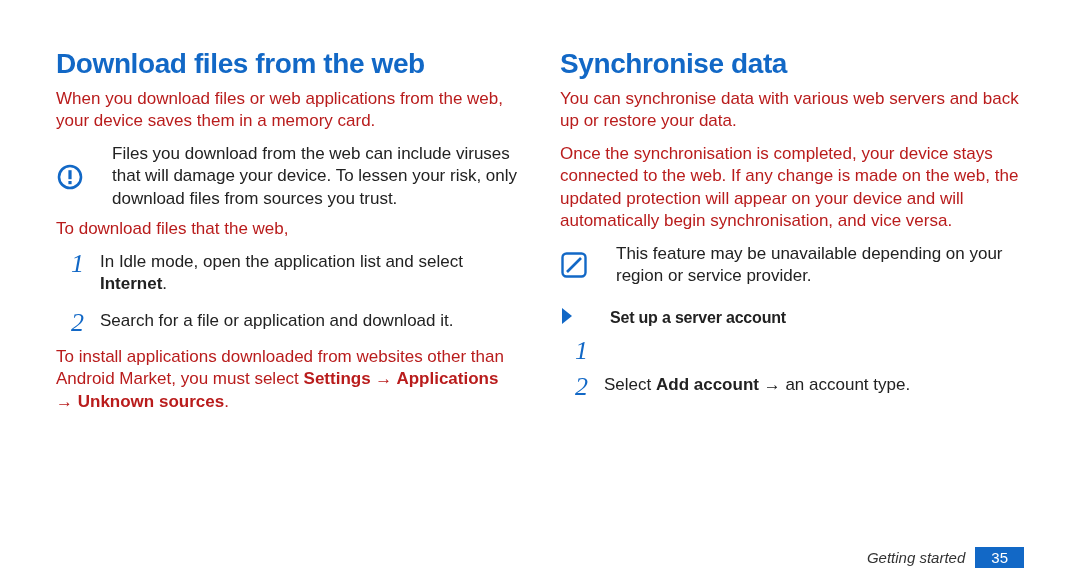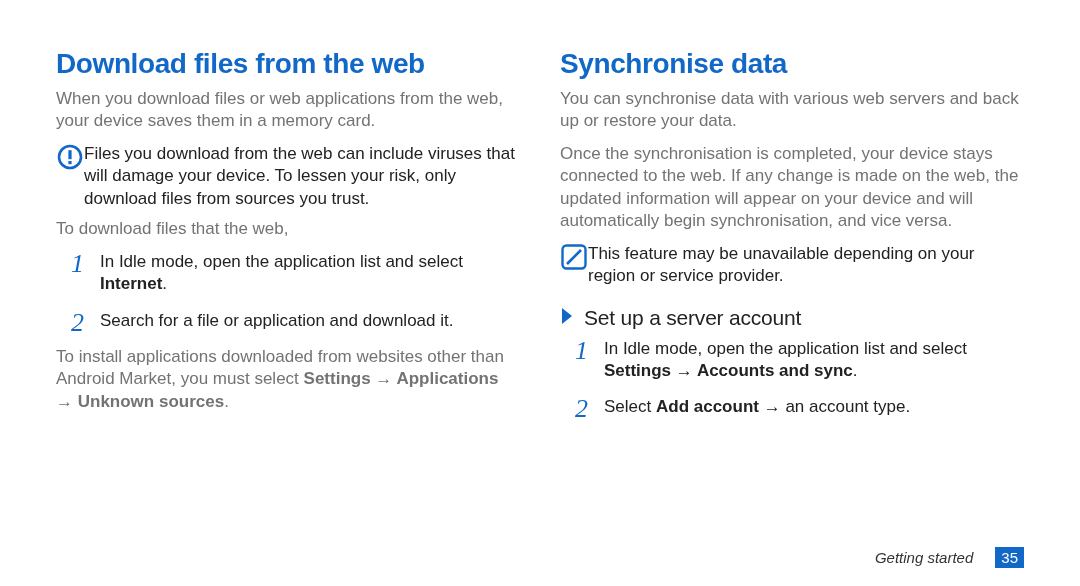--- a/index.html
+++ b/index.html
@@ -1,36 +1,36 @@
 <!DOCTYPE html>
 <html><head>
 <meta charset="utf-8">
 <style>
   * { box-sizing: border-box; margin: 0; padding: 0; }
   html, body { width: 1080px; height: 586px; background: #fff; font-family: "Segoe UI", "Helvetica Neue", Arial, sans-serif; color: #1a1a1a; }
   .page { width: 1080px; height: 586px; padding: 48px 56px 18px 56px; position: relative; }
   .cols { display: flex; gap: 40px; }
   .col { flex: 1; }
   h1.section-title { font-size: 28px; font-weight: 700; color: #1268c6; margin-bottom: 8px; letter-spacing: -0.4px; }
-  .body-text { font-size: 17px; line-height: 1.32; color: #737373; margin-bottom: 10px; }
-  .callout { display: flex; gap: 0; margin: 8px 0; }
+  .body-text { font-size: 17px; line-height: 1.32; color: #b91c1c; margin-bottom: 10px; }
+  .callout { display: flex; gap: 28px; margin: 8px 0; align-items: center; }
   .callout-icon { flex: 0 0 28px; height: 28px; display: flex; align-items: center; justify-content: center; }
   .callout-icon svg { width: 26px; height: 26px; }
   .callout-text { flex: 1; font-size: 17px; line-height: 1.32; color: #222; }
   .step-list { margin-left: 34px; }
   .step { position: relative; padding-left: 10px; margin: 6px 0 14px 0; min-height: 22px; }
   .step-num { position: absolute; left: -34px; top: -2px; font-family: Georgia, "Times New Roman", serif; font-style: italic; font-size: 26px; color: #1268c6; width: 28px; text-align: right; }
   .step-text { font-size: 17px; line-height: 1.32; color: #222; }
   .bold { font-weight: 700; }
   .subhead { display: flex; align-items: center; gap: 10px; margin: 18px 0 8px 0; }
   .subhead .chev svg { width: 14px; height: 20px; }
-  .subhead h2 { font-size: 21px; font-weight: 400; color: #222; letter-spacing: -0.2px; }
-  .footer { position: absolute; right: 56px; bottom: 18px; display: flex; align-items: baseline; gap: 22px; }
+  .subhead h2 { font-size: 16px; font-weight: 700; color: #222; letter-spacing: -0.2px; margin-left: 26px; }
+  .footer { position: absolute; right: 56px; bottom: 18px; display: flex; align-items: baseline; gap: 10px; }
   .footer .label { font-style: italic; font-size: 15px; color: #333; }
-  .footer .page-num { background: #1268c6; color: #fff; font-size: 15px; padding: 2px 6px; font-weight: 500; }
+  .footer .page-num { background: #1268c6; color: #fff; font-size: 15px; padding: 2px 16px; font-weight: 500; }
 </style>
 </head>
 <body>
 
 <div class="page">
   <div class="cols">
 
     <div class="col">
       <h1 class="section-title">Download files from the web</h1>
       <p class="body-text">When you download files or web applications from the web, your device saves them in a memory card.</p>
@@ -63,21 +63,21 @@
       </div>
 
       <p class="body-text" style="margin-top:6px;">
         <span>To install applications downloaded from websites other than Android Market, you must select </span><span class="bold">Settings → Applications → Unknown sources</span><span>.</span>
       </p>
     </div>
 
     <div class="col">
       <h1 class="section-title">Synchronise data</h1>
       <p class="body-text">You can synchronise data with various web servers and back up or restore your data.</p>
-      <p class="body-text">Once the synchronisation is completed, your device stays connected to the web. If any change is made on the web, the updated information will appear on your device and will automatically begin synchronisation, and vice versa.</p>
+      <p class="body-text">Once the synchronisation is completed, your device stays connected to the web. If any change is made on the web, the updated protection will appear on your device and will automatically begin synchronisation, and vice versa.</p>
 
       <div class="callout">
         <div class="callout-icon">
           <svg viewBox="0 0 26 26">
               <rect x="1.5" y="1.5" width="23" height="23" rx="4" ry="4" fill="none" stroke="#1268c6" stroke-width="2.4"></rect>
               <line x1="6" y1="20" x2="20" y2="6" stroke="#1268c6" stroke-width="2.6"></line>
             </svg>
         </div>
         <div class="callout-text">This feature may be unavailable depending on your region or service provider.</div>
       </div>
@@ -87,23 +87,20 @@
           <svg viewBox="0 0 14 20">
               <polygon points="2,2 12,10 2,18" fill="#1268c6"></polygon>
             </svg>
         </span>
         <h2>Set up a server account</h2>
       </div>
 
       <div class="step-list">
         <div class="step">
           <span class="step-num">1</span>
-          <span class="step-text">
-            <span>In Idle mode, open the application list and select </span><span class="bold">Settings → Accounts and sync</span><span>.</span>
-          </span>
         </div>
         <div class="step">
           <span class="step-num">2</span>
           <span class="step-text">
             <span>Select </span><span class="bold">Add account</span><span> → an account type.</span>
           </span>
         </div>
       </div>
     </div>
 

